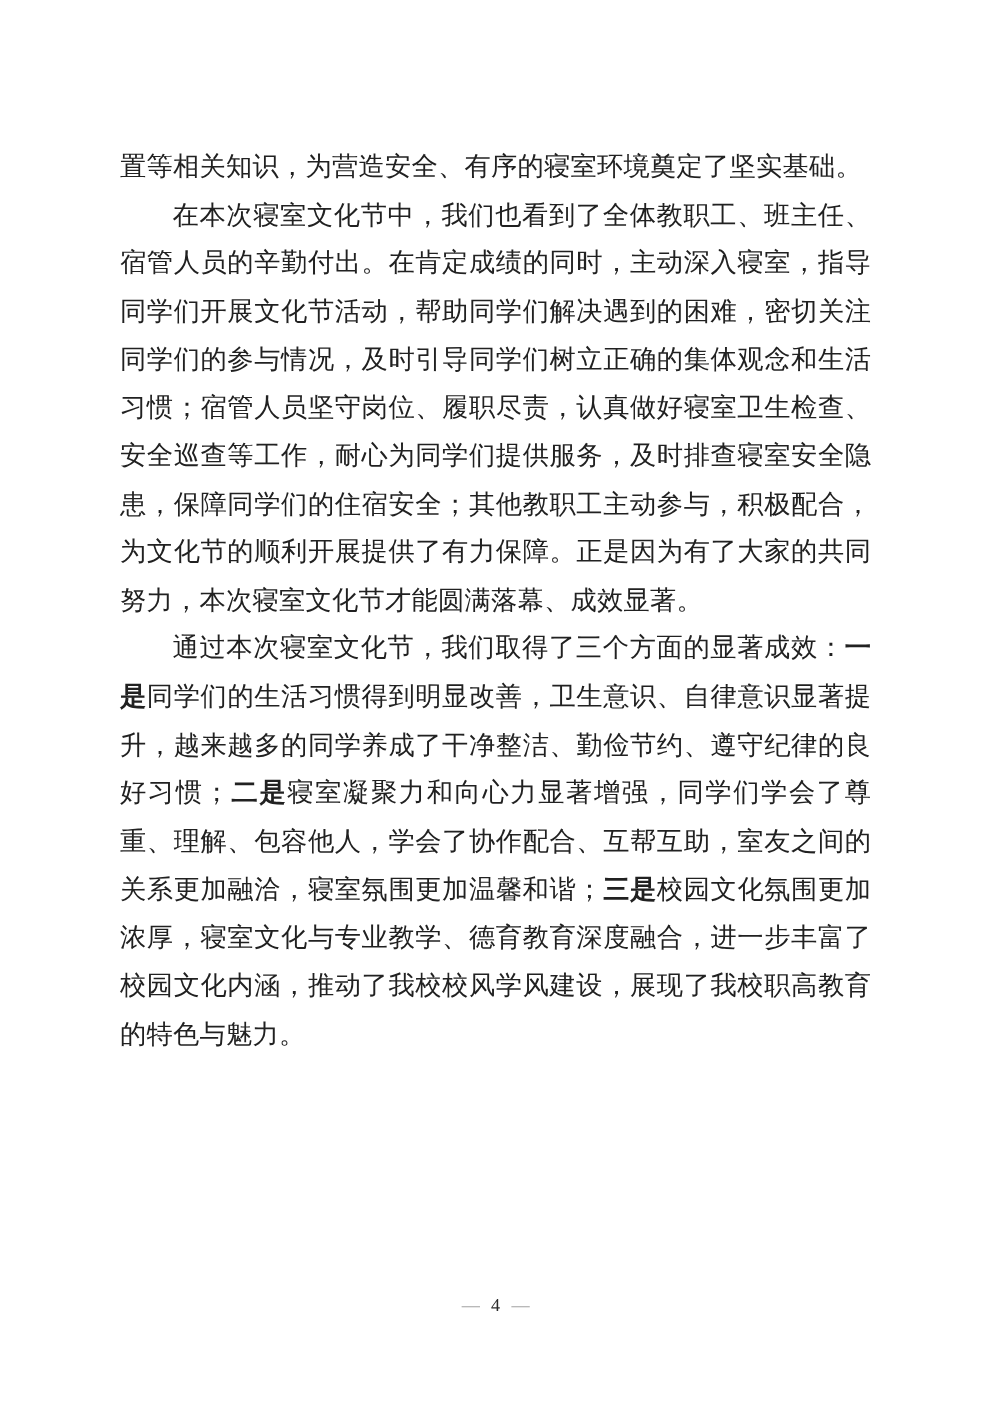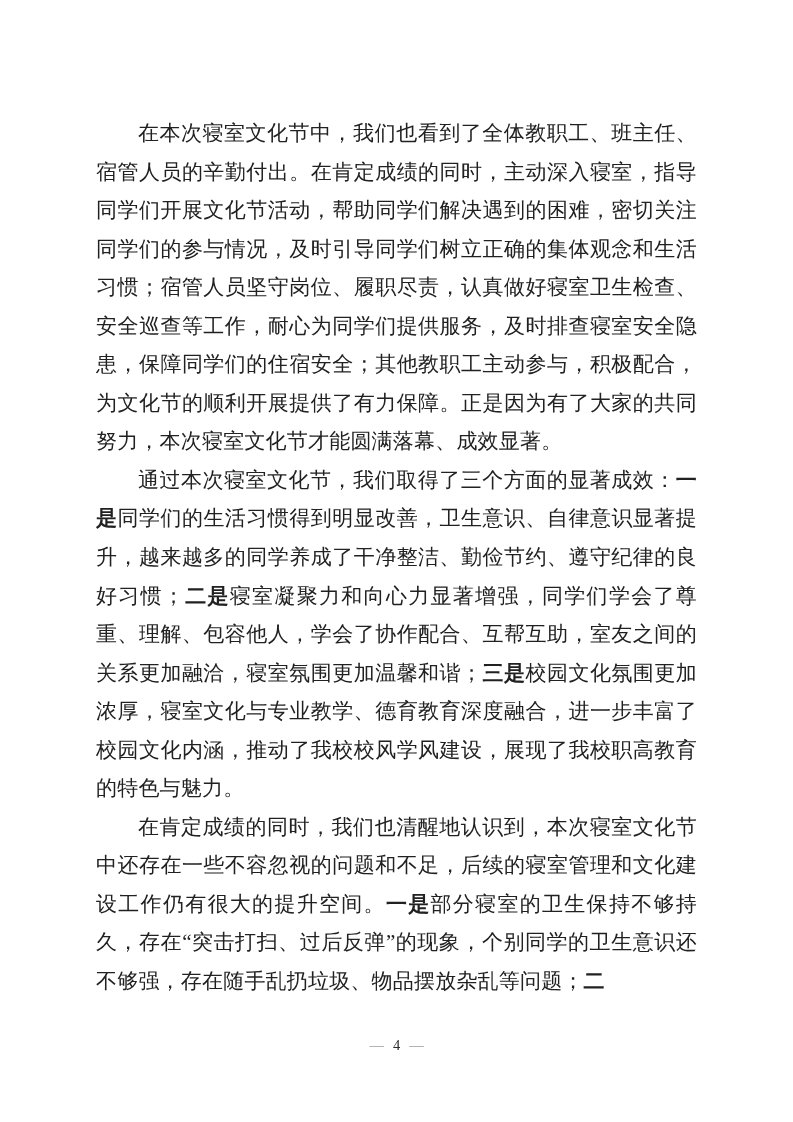--- a/index.html
+++ b/index.html
@@ -53,20 +53,20 @@
   .footer .pagenum {
     color: #2b2b2b;
     margin: 0 9px;
   }
 </style>
 </head>
 <body>
 
 <div class="page">
   <div class="body-text" id="paragraphs">
+      <p class="para"><span class="seg">置等相关知识，为营造安全、有序的寝室环境奠定了坚实基础。</span></p>
       <p class="para indent"><span class="seg">在本次寝室文化节中，我们也看到了全体教职工、班主任、宿管人员的辛勤付出。在肯定成绩的同时，主动深入寝室，指导同学们开展文化节活动，帮助同学们解决遇到的困难，密切关注同学们的参与情况，及时引导同学们树立正确的集体观念和生活习惯；宿管人员坚守岗位、履职尽责，认真做好寝室卫生检查、安全巡查等工作，耐心为同学们提供服务，及时排查寝室安全隐患，保障同学们的住宿安全；其他教职工主动参与，积极配合，为文化节的顺利开展提供了有力保障。正是因为有了大家的共同努力，本次寝室文化节才能圆满落幕、成效显著。</span></p>
       <p class="para indent"><span class="seg">通过本次寝室文化节，我们取得了三个方面的显著成效：</span><span class="seg bold">一是</span><span class="seg">同学们的生活习惯得到明显改善，卫生意识、自律意识显著提升，越来越多的同学养成了干净整洁、勤俭节约、遵守纪律的良好习惯；</span><span class="seg bold">二是</span><span class="seg">寝室凝聚力和向心力显著增强，同学们学会了尊重、理解、包容他人，学会了协作配合、互帮互助，室友之间的关系更加融洽，寝室氛围更加温馨和谐；</span><span class="seg bold">三是</span><span class="seg">校园文化氛围更加浓厚，寝室文化与专业教学、德育教育深度融合，进一步丰富了校园文化内涵，推动了我校校风学风建设，展现了我校职高教育的特色与魅力。</span></p>
-      <p class="para indent"><span class="seg">在肯定成绩的同时，我们也清醒地认识到，本次寝室文化节中还存在一些不容忽视的问题和不足，后续的寝室管理和文化建设工作仍有很大的提升空间。</span><span class="seg bold">一是</span><span class="seg">部分寝室的卫生保持不够持久，存在“突击打扫、过后反弹”的现象，个别同学的卫生意识还不够强，存在随手乱扔垃圾、物品摆放杂乱等问题；</span><span class="seg bold">二</span></p>
     </div>
   <div class="footer">
     <span class="dash">—</span><span class="pagenum">4</span><span class="dash">—</span>
   </div>
 </div>
 
 </body></html>

